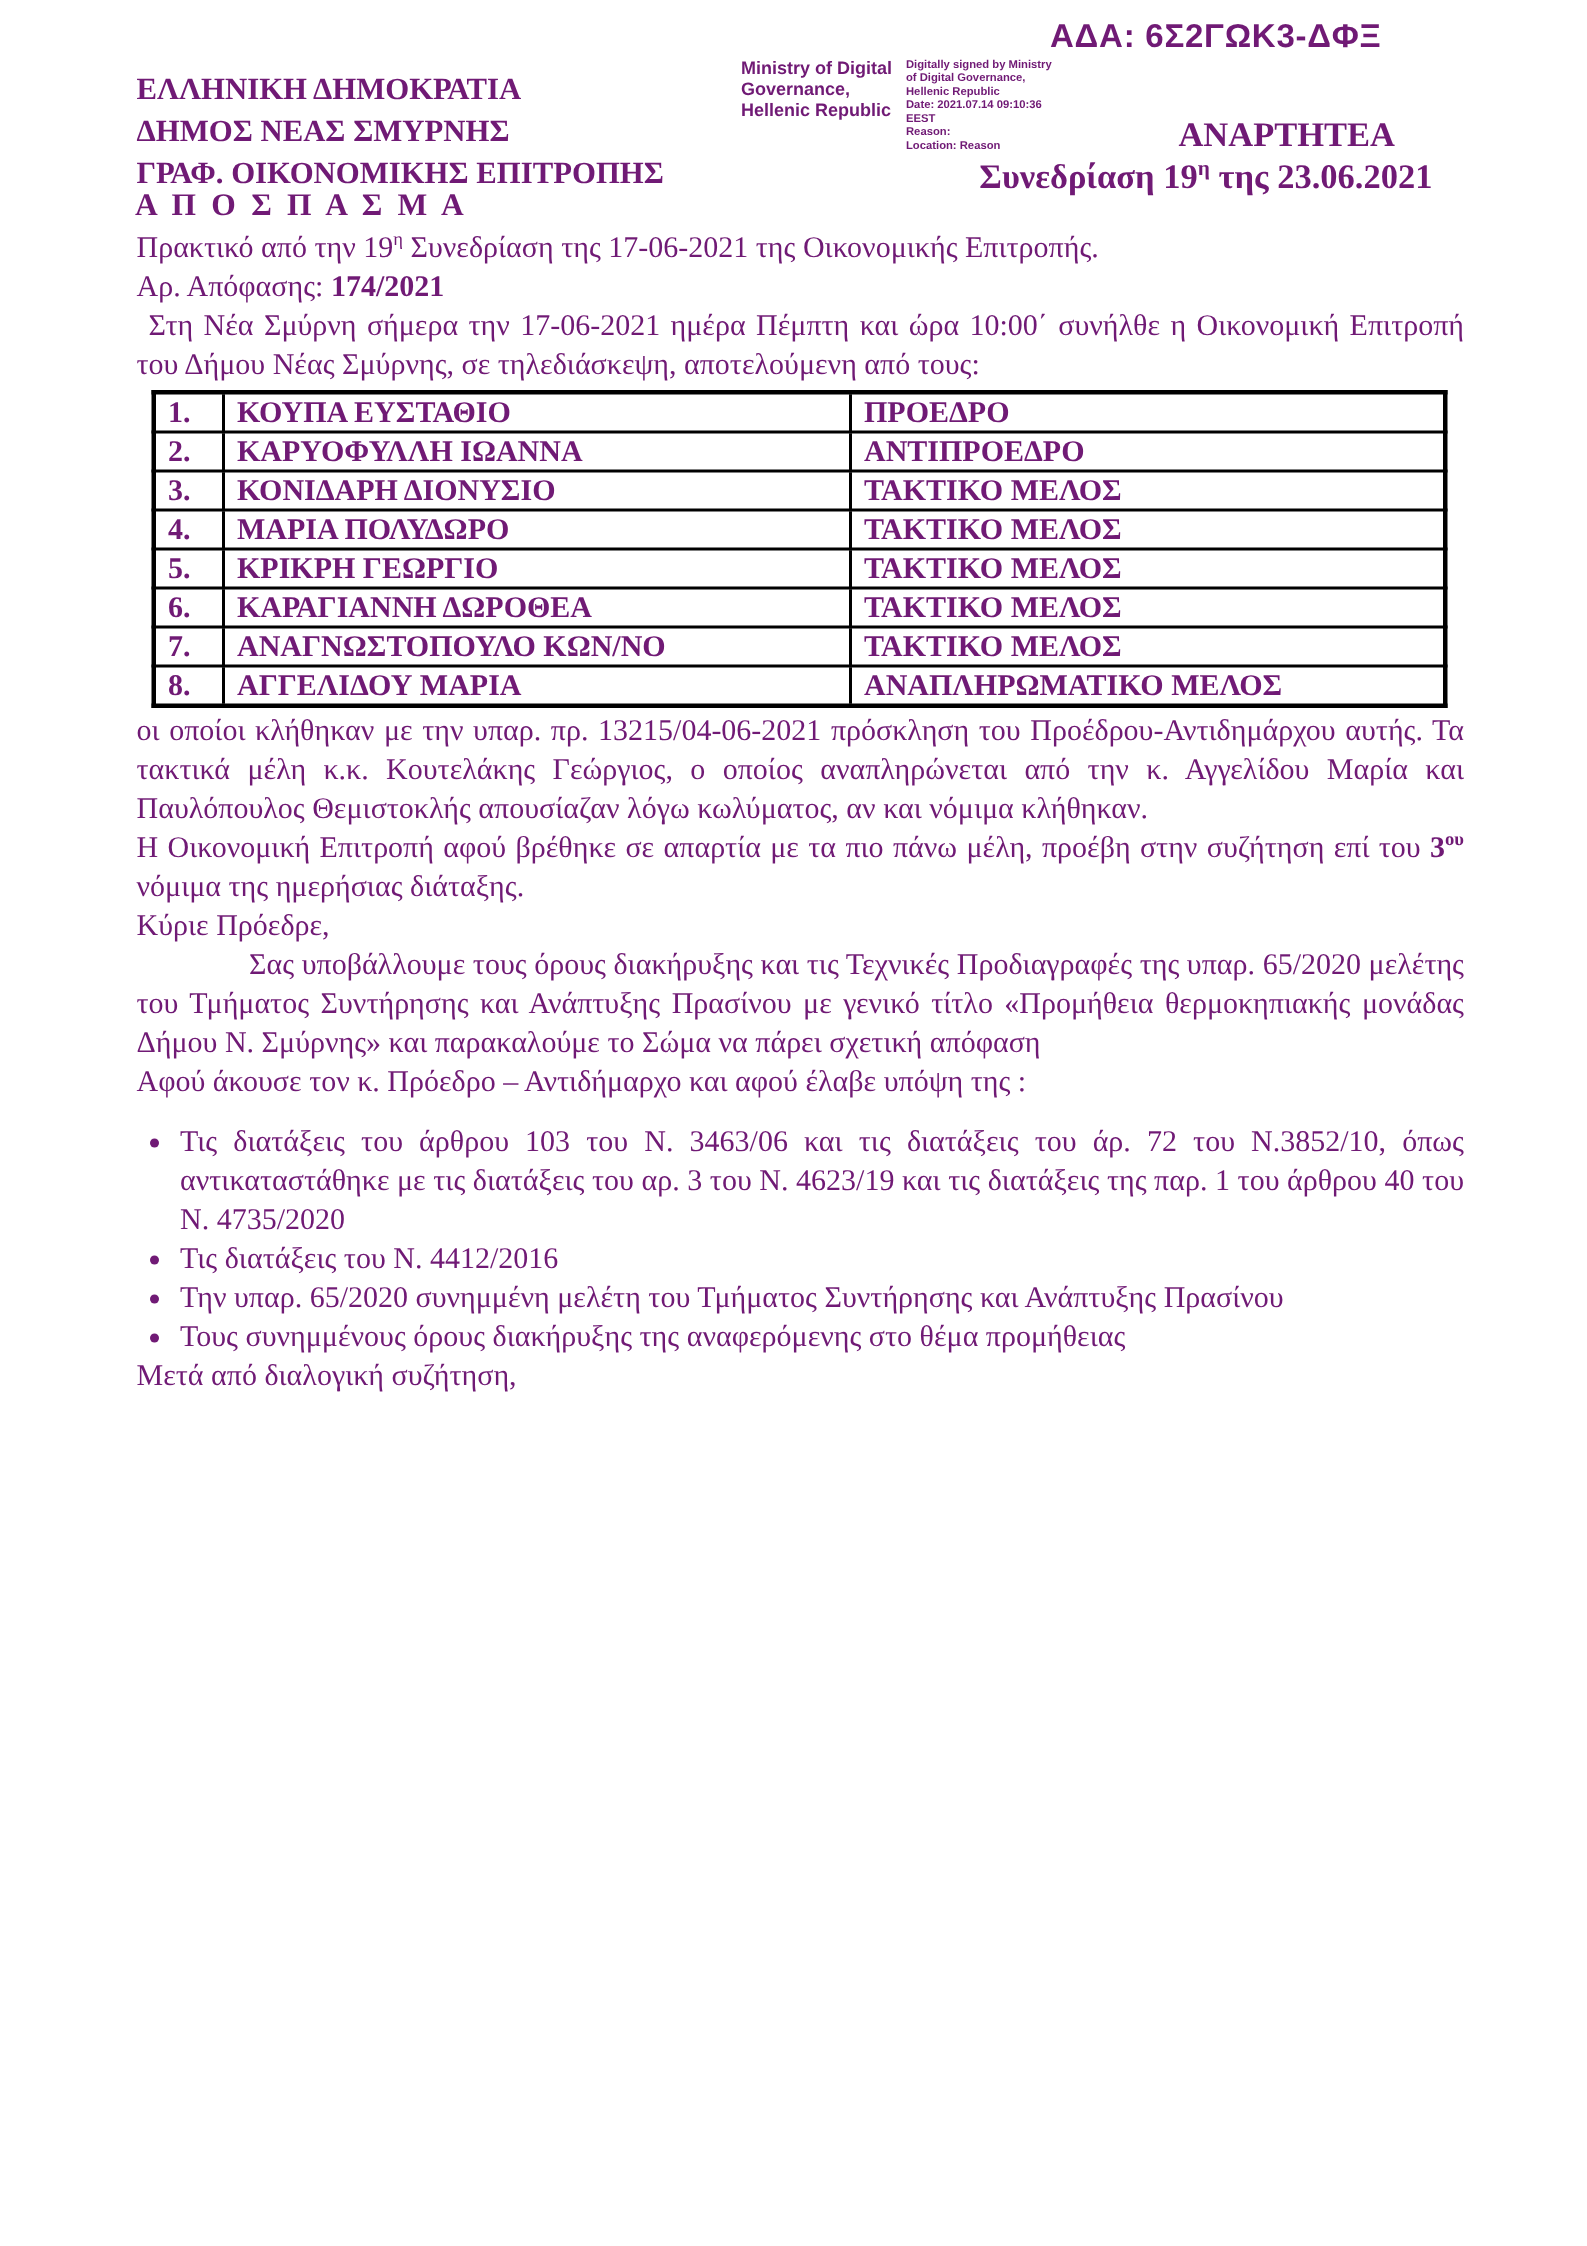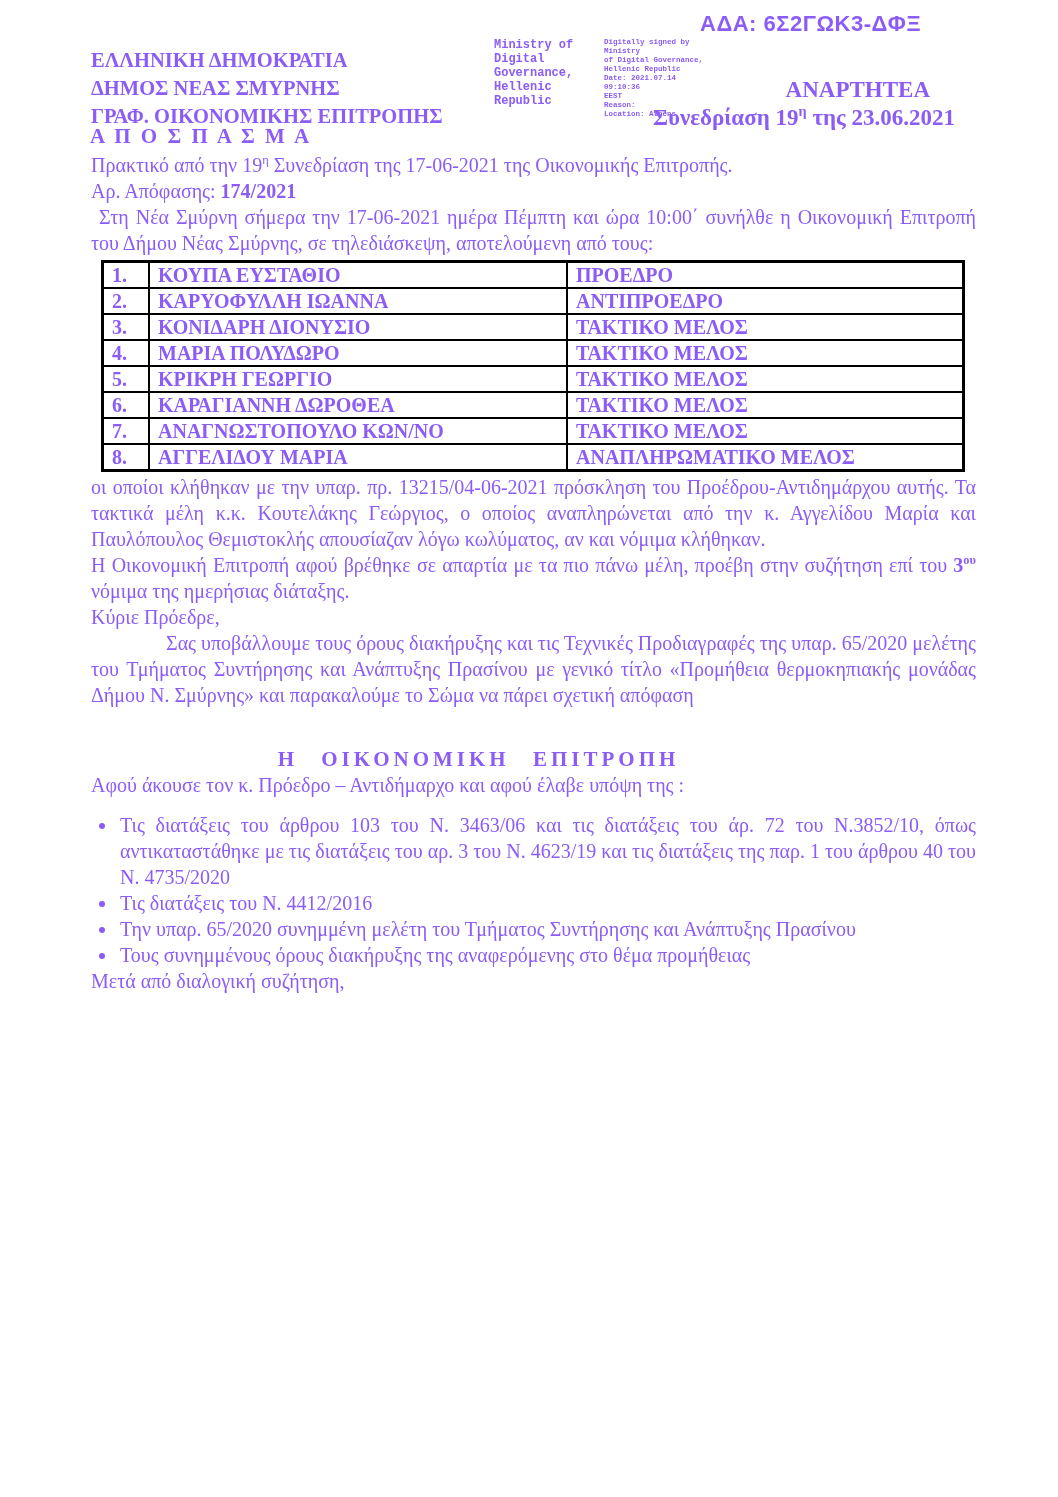--- a/index.html
+++ b/index.html
@@ -1,21 +1,21 @@
 <!DOCTYPE html>
 <html><head>
 <meta charset="utf-8">
 <style>
   html, body { margin: 0; padding: 0; background: #ffffff; }
   .page {
     position: relative;
     width: 1058px;
     height: 1080px;
     background: #ffffff;
-    color: #8b5cf6;
+    color: #701a75;
     font-family: "Liberation Serif", serif;
     overflow: hidden;
   }
 
   
   .ada {
     position: absolute;
     top: 11px;
     left: 700px;
     font-family: "Liberation Sans", sans-serif;
@@ -32,21 +32,21 @@
     font-weight: bold;
     line-height: 28px;
     white-space: nowrap;
   }
   .stamp {
     position: absolute;
     top: 38px;
     left: 494px;
     display: flex;
     gap: 8px;
-    font-family: Liberation Mono, monospace;
+    font-family: Liberation Sans, sans-serif;
   }
   .stamp-name { font-size: 12px; line-height: 14px; font-weight: bold; width: 102px; }
   .stamp-details { font-size: 7.5px; line-height: 9px; font-weight: bold; width: 108px; }
   .hdr-right {
     position: absolute;
     top: 76px;
     right: 103px;
     text-align: right;
     font-size: 23px;
     font-weight: bold;
@@ -141,21 +141,21 @@
       <div>Governance,</div>
       <div>Hellenic Republic</div>
     </div>
     <div class="stamp-details">
       <div>Digitally signed by Ministry</div>
       <div>of Digital Governance,</div>
       <div>Hellenic Republic</div>
       <div>Date: 2021.07.14 09:10:36</div>
       <div>EEST</div>
       <div>Reason:</div>
-      <div>Location: Athens</div>
+      <div>Location: Reason</div>
     </div>
   </div>
 
   <div class="hdr-right">
     <div class="anartitea">ΑΝΑΡΤΗΤΕΑ</div>
     <div><span>Συνεδρίαση 19</span><sup>η</sup><span> της 23.06.2021</span></div>
   </div>
 
   <div class="title">Α Π Ο Σ Π Α Σ Μ Α</div>
 
@@ -219,21 +219,20 @@
       </table>
 
     <p>οι οποίοι κλήθηκαν με την υπαρ. πρ. 13215/04-06-2021 πρόσκληση του Προέδρου-Αντιδημάρχου αυτής. Τα τακτικά μέλη κ.κ. Κουτελάκης Γεώργιος, ο οποίος αναπληρώνεται από την κ. Αγγελίδου Μαρία και Παυλόπουλος Θεμιστοκλής απουσίαζαν λόγω κωλύματος, αν και νόμιμα κλήθηκαν.</p>
 
     <p><span>Η Οικονομική Επιτροπή αφού βρέθηκε σε απαρτία με τα πιο πάνω μέλη, προέβη στην συζήτηση επί του </span><span class="bold">3</span><sup class="bold">ου</sup><span> νόμιμα της ημερήσιας διάταξης.</span></p>
 
     <p class="salutation">Κύριε Πρόεδρε,</p>
 
     <p class="submission">Σας υποβάλλουμε τους όρους διακήρυξης και τις Τεχνικές Προδιαγραφές της υπαρ. 65/2020 μελέτης του Τμήματος Συντήρησης και Ανάπτυξης Πρασίνου με γενικό τίτλο «Προμήθεια θερμοκηπιακής μονάδας Δήμου Ν. Σμύρνης» και παρακαλούμε το Σώμα να πάρει σχετική απόφαση</p>
 
-    <div class="committee-heading">Η ΟΙΚΟΝΟΜΙΚΗ ΕΠΙΤΡΟΠΗ</div>
 
     <p class="heard">Αφού άκουσε τον κ. Πρόεδρο – Αντιδήμαρχο και αφού έλαβε υπόψη της :</p>
 
     <ul class="considerations">
       <li>Τις διατάξεις του άρθρου 103 του Ν. 3463/06 και τις διατάξεις του άρ. 72 του Ν.3852/10, όπως αντικαταστάθηκε με τις διατάξεις του αρ. 3 του Ν. 4623/19 και τις διατάξεις της παρ. 1 του άρθρου 40 του Ν. 4735/2020</li>
       <li>Τις διατάξεις του Ν. 4412/2016</li>
       <li>Την υπαρ. 65/2020 συνημμένη μελέτη του Τμήματος Συντήρησης και Ανάπτυξης Πρασίνου</li>
       <li>Τους συνημμένους όρους διακήρυξης της αναφερόμενης στο θέμα προμήθειας</li>
     </ul>
 

